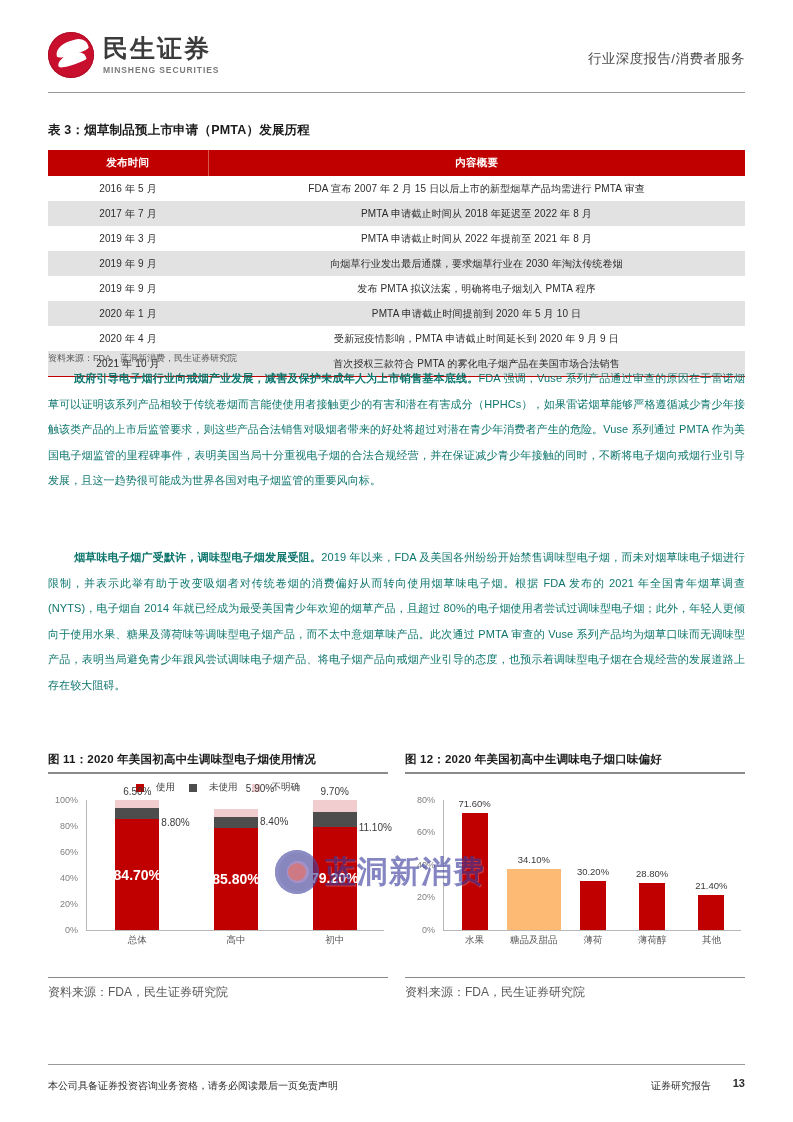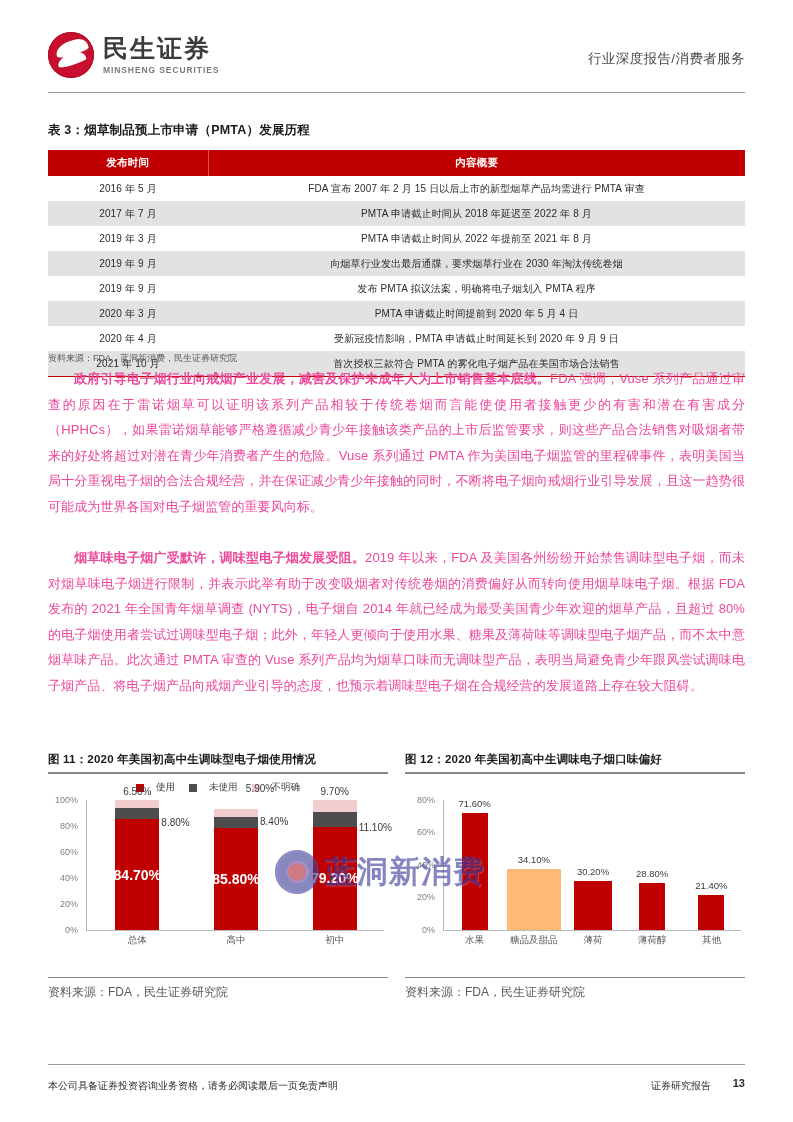--- a/index.html
+++ b/index.html
@@ -35,22 +35,22 @@
       padding:6px 0;text-align:center;letter-spacing:.3px;border-right:1px solid #d9564f;}
   table.data th:last-child{border-right:none;}
   table.data td{font-size:10px;color:#2b2b2b;padding:5.5px 0;text-align:center;letter-spacing:.15px;}
   table.data tr.odd td{background:#ffffff;}
   table.data tr.even td{background:#e2e2e2;}
   table.data tr.last td{border-bottom:1.4px solid #c00000;}
   .col-date{width:160px;}
   .tbl-src{position:absolute;left:48px;top:352px;font-size:9px;color:#5a5a5a;}
 
   
-  .para{position:absolute;left:48px;width:697px;font-size:13px;line-height:25.5px;
-        color:#ec4899;text-align:justify;text-justify:inter-ideograph;letter-spacing:.1px;}
+  .para{position:absolute;left:48px;width:697px;font-size:11px;line-height:25.5px;
+        color:#0f766e;text-align:justify;text-justify:inter-ideograph;letter-spacing:.1px;}
   .para .ind{display:inline-block;width:26px;}
   .para b{font-weight:bold;}
   #para1{top:366px;}
   #para2{top:545px;}
 
   
   .fig{position:absolute;top:752px;width:340px;}
   .fig.left{left:48px;}
   .fig.right{left:405px;}
   .fig-title{font-size:11.5px;font-weight:bold;color:#1a1a1a;letter-spacing:.2px;}
@@ -148,22 +148,22 @@
         </tr>
         <tr class="even">
           <td>2019 年 9 月</td>
           <td>向烟草行业发出最后通牒，要求烟草行业在 2030 年淘汰传统卷烟</td>
         </tr>
         <tr class="odd">
           <td>2019 年 9 月</td>
           <td>发布 PMTA 拟议法案，明确将电子烟划入 PMTA 程序</td>
         </tr>
         <tr class="even">
-          <td>2020 年 3 月</td>
-          <td>PMTA 申请截止时间提前到 2020 年 5 月 4 日</td>
+          <td>2020 年 1 月</td>
+          <td>PMTA 申请截止时间提前到 2020 年 5 月 10 日</td>
         </tr>
         <tr class="odd">
           <td>2020 年 4 月</td>
           <td>受新冠疫情影响，PMTA 申请截止时间延长到 2020 年 9 月 9 日</td>
         </tr>
         <tr class="even last">
           <td>2021 年 10 月</td>
           <td>首次授权三款符合 PMTA 的雾化电子烟产品在美国市场合法销售</td>
         </tr>
       </tbody>
@@ -272,21 +272,21 @@
               <div class="sbar" style="height: 116.35px; background: rgb(192, 0, 0);">
                 <span class="vlbl">71.60%</span>
               </div>
             </div>
             <div class="bcell">
               <div class="sbar" style="height: 61px; background: #fdba74; padding-left: 28px;">
                 <span class="vlbl">34.10%</span>
               </div>
             </div>
             <div class="bcell">
-              <div class="sbar" style="height: 49.075px; background: rgb(192, 0, 0); padding-left: 12px;">
+              <div class="sbar" style="height: 49.075px; background: rgb(192, 0, 0);">
                 <span class="vlbl">30.20%</span>
               </div>
             </div>
             <div class="bcell">
               <div class="sbar" style="height: 46.8px; background: rgb(192, 0, 0);">
                 <span class="vlbl">28.80%</span>
               </div>
             </div>
             <div class="bcell">
               <div class="sbar" style="height: 34.775px; background: rgb(192, 0, 0);">

